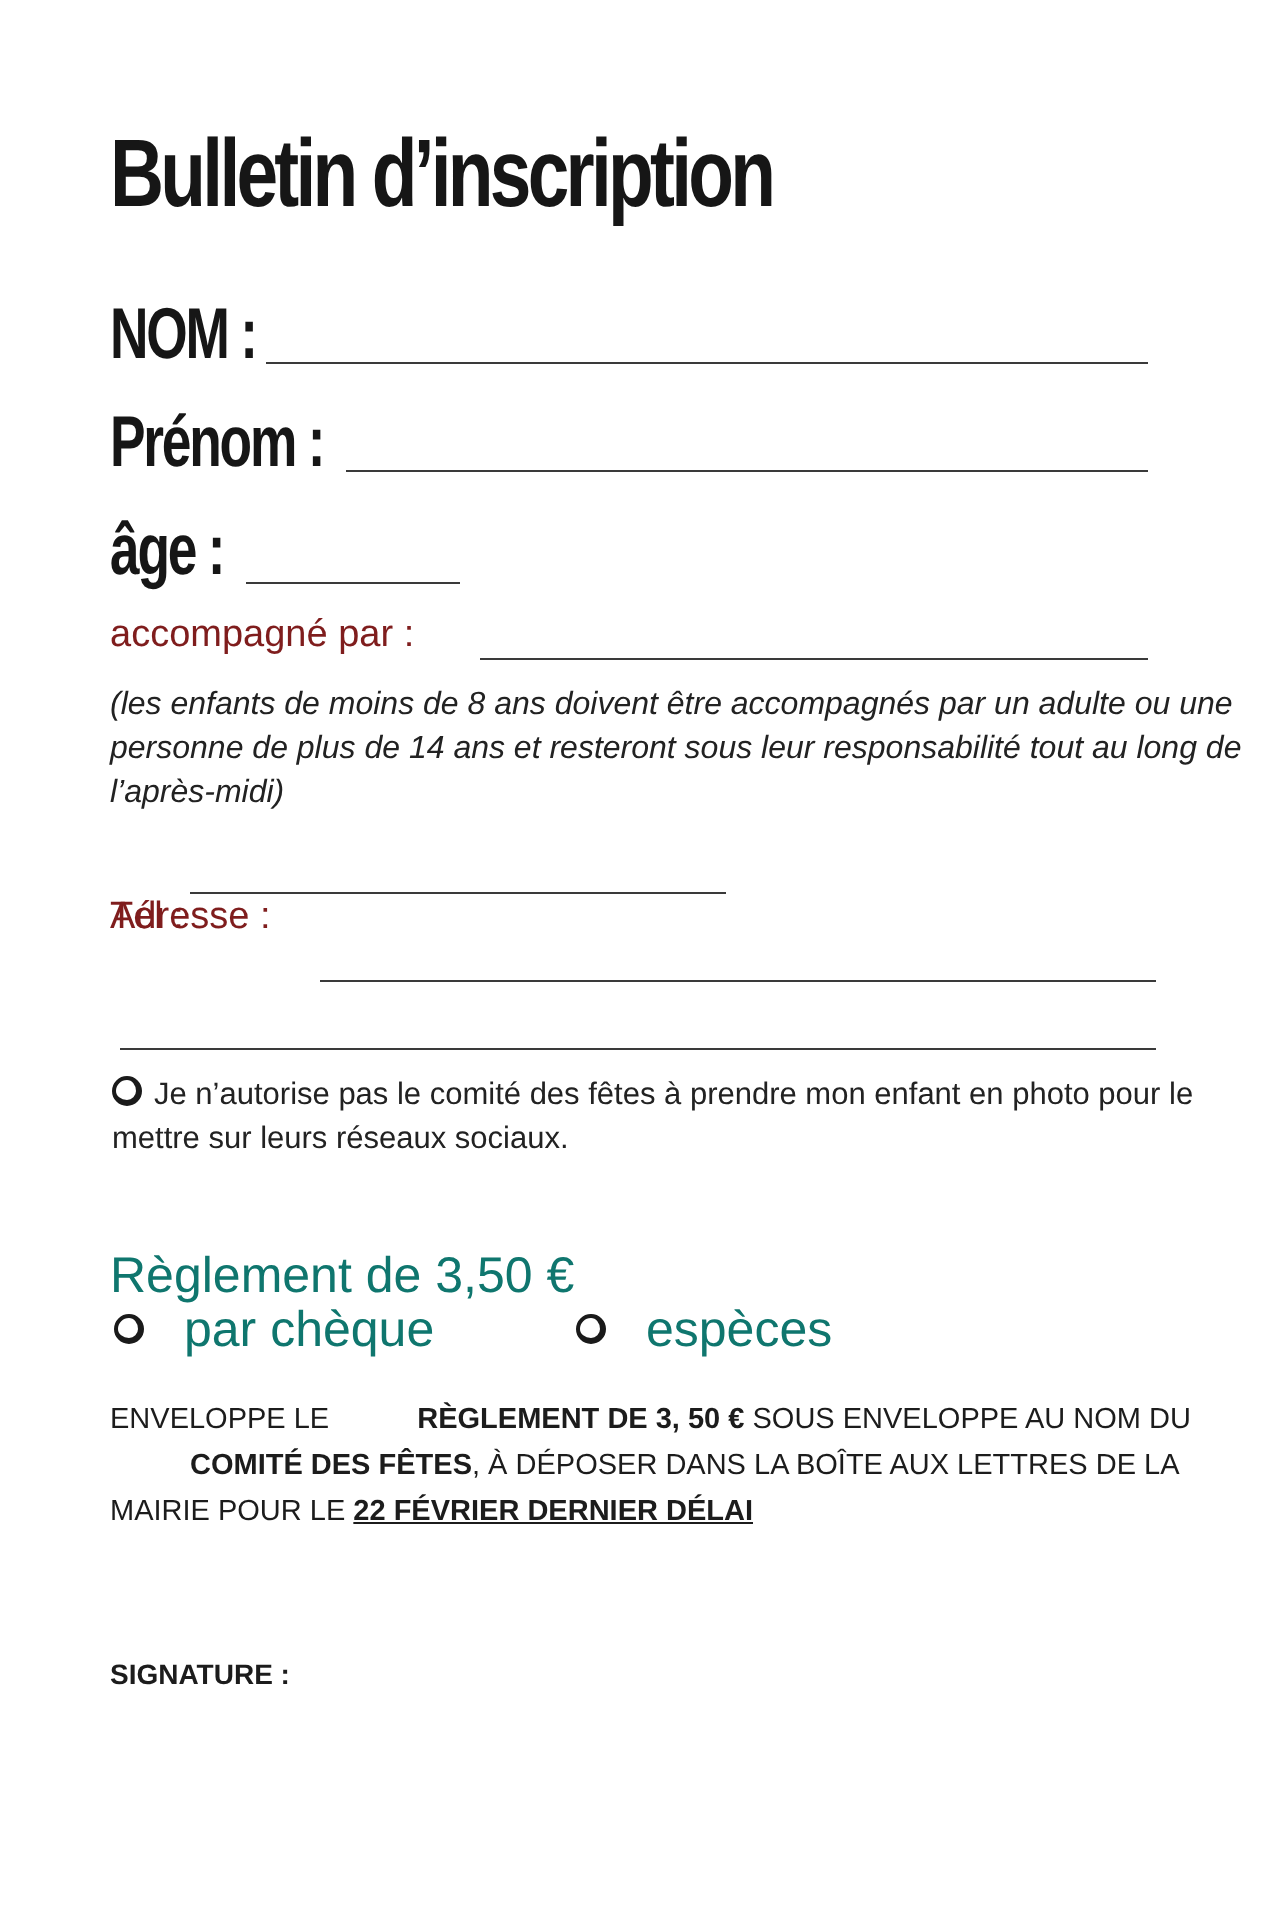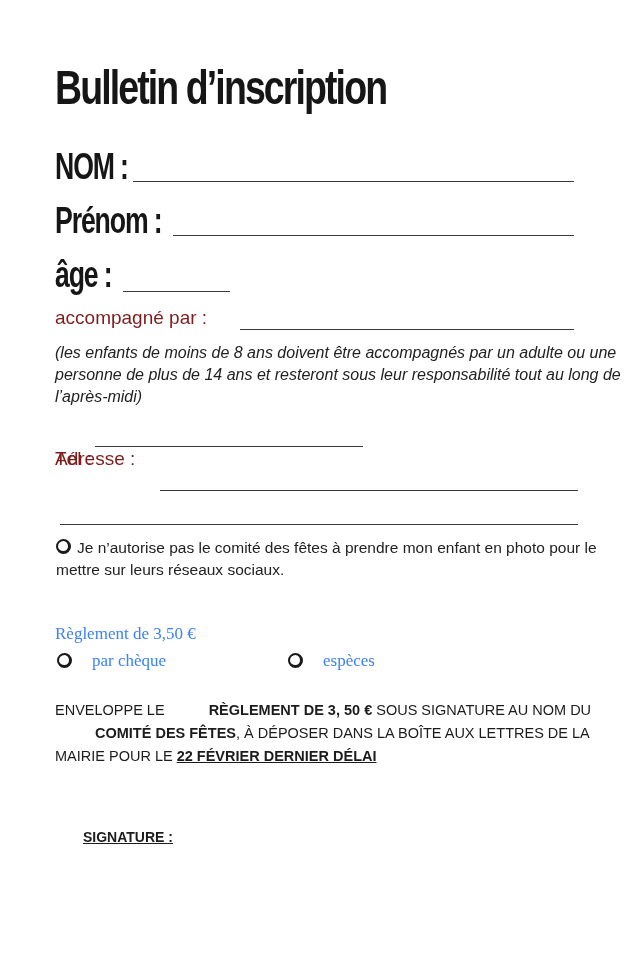--- a/index.html
+++ b/index.html
@@ -5,25 +5,25 @@
     html, body { margin: 0; padding: 0; background: #ffffff; }
     body { width: 641px; height: 953px; position: relative; overflow: hidden; color: #1a1a1a; font-family: "Liberation Sans", sans-serif; }
     .abs { position: absolute; white-space: nowrap; }
     .title { left: 55px; top: 60px; font-family: "Liberation Sans", sans-serif; font-weight: bold; font-size: 48px; letter-spacing: -2.4px; transform: scaleX(0.78); transform-origin: left top; color: #161616; }
     .big-label { font-weight: bold; font-size: 36px; letter-spacing: -1.5px; transform: scaleX(0.74); transform-origin: left top; color: #161616; }
     .line { position: absolute; height: 0; border-top: 1.6px solid #3a3a3a; }
     .reg { font-size: 19px; color: #7f1d1d; }
     .note { font-size: 16px; font-style: italic; color: #222; line-height: 22px; white-space: normal; width: 590px; }
     .photo { font-size: 15.5px; color: #222; line-height: 22px; white-space: normal; width: 580px; }
     .radio { display: inline-block; width: 10px; height: 10px; border: 2.4px solid #1a1a1a; border-radius: 50%; border-right-width: 3.2px; border-bottom-width: 3.2px; vertical-align: middle; margin-right: 6px; position: relative; top: -2px; }
-    .pay { font-size: 17px; color: #3b82f6; font-family: Liberation Serif, serif; }
+    .pay { font-size: 25px; color: #0f766e; }
     .caps { font-size: 14.5px; color: #1c1c1c; line-height: 23px; white-space: normal; width: 560px; }
     .caps b { font-weight: bold; padding-left: 40px; }
     .caps u { font-weight: bold; text-decoration: underline; }
-    .sig { font-size: 14px; font-weight: bold; text-decoration: underline; color: #1c1c1c; margin-left: 28px; }
+    .sig { font-size: 14px; font-weight: bold; color: #1c1c1c; }
   </style>
 </head>
 <body>
 
 <div>
 
   <div class="abs title">Bulletin d’inscription</div>
 
   <div class="abs big-label" style="left:55px; top:146px;">NOM :</div>
   <div class="line" style="left:133px; top:181px; width:441px;"></div>
@@ -51,17 +51,17 @@
   </div>
 
   <div class="abs pay" style="left:55px; top:624px;">Règlement de 3,50 €</div>
   <div class="abs pay" style="left:57px; top:651px;">
     <span class="radio" style="margin-right:20px;"></span><span>par chèque</span>
   </div>
   <div class="abs pay" style="left:288px; top:651px;">
     <span class="radio" style="margin-right:20px;"></span><span>espèces</span>
   </div>
 
-  <div class="abs caps" style="left:55px; top:699px;"><span>ENVELOPPE LE </span><b>RÈGLEMENT DE 3, 50 €</b><span> SOUS SIGNATURE AU NOM DU </span><br><b>COMITÉ DES FÊTES</b><span>,  À DÉPOSER DANS LA BOÎTE AUX LETTRES DE LA MAIRIE  POUR LE </span><u>22 FÉVRIER DERNIER DÉLAI</u></div>
+  <div class="abs caps" style="left:55px; top:699px;"><span>ENVELOPPE LE </span><b>RÈGLEMENT DE 3, 50 €</b><span> SOUS ENVELOPPE AU NOM DU </span><br><b>COMITÉ DES FÊTES</b><span>,  À DÉPOSER DANS LA BOÎTE AUX LETTRES DE LA MAIRIE  POUR LE </span><u>22 FÉVRIER DERNIER DÉLAI</u></div>
 
   <div class="abs sig" style="left:55px; top:829px;">SIGNATURE :</div>
 
 </div>
 
 </body></html>

